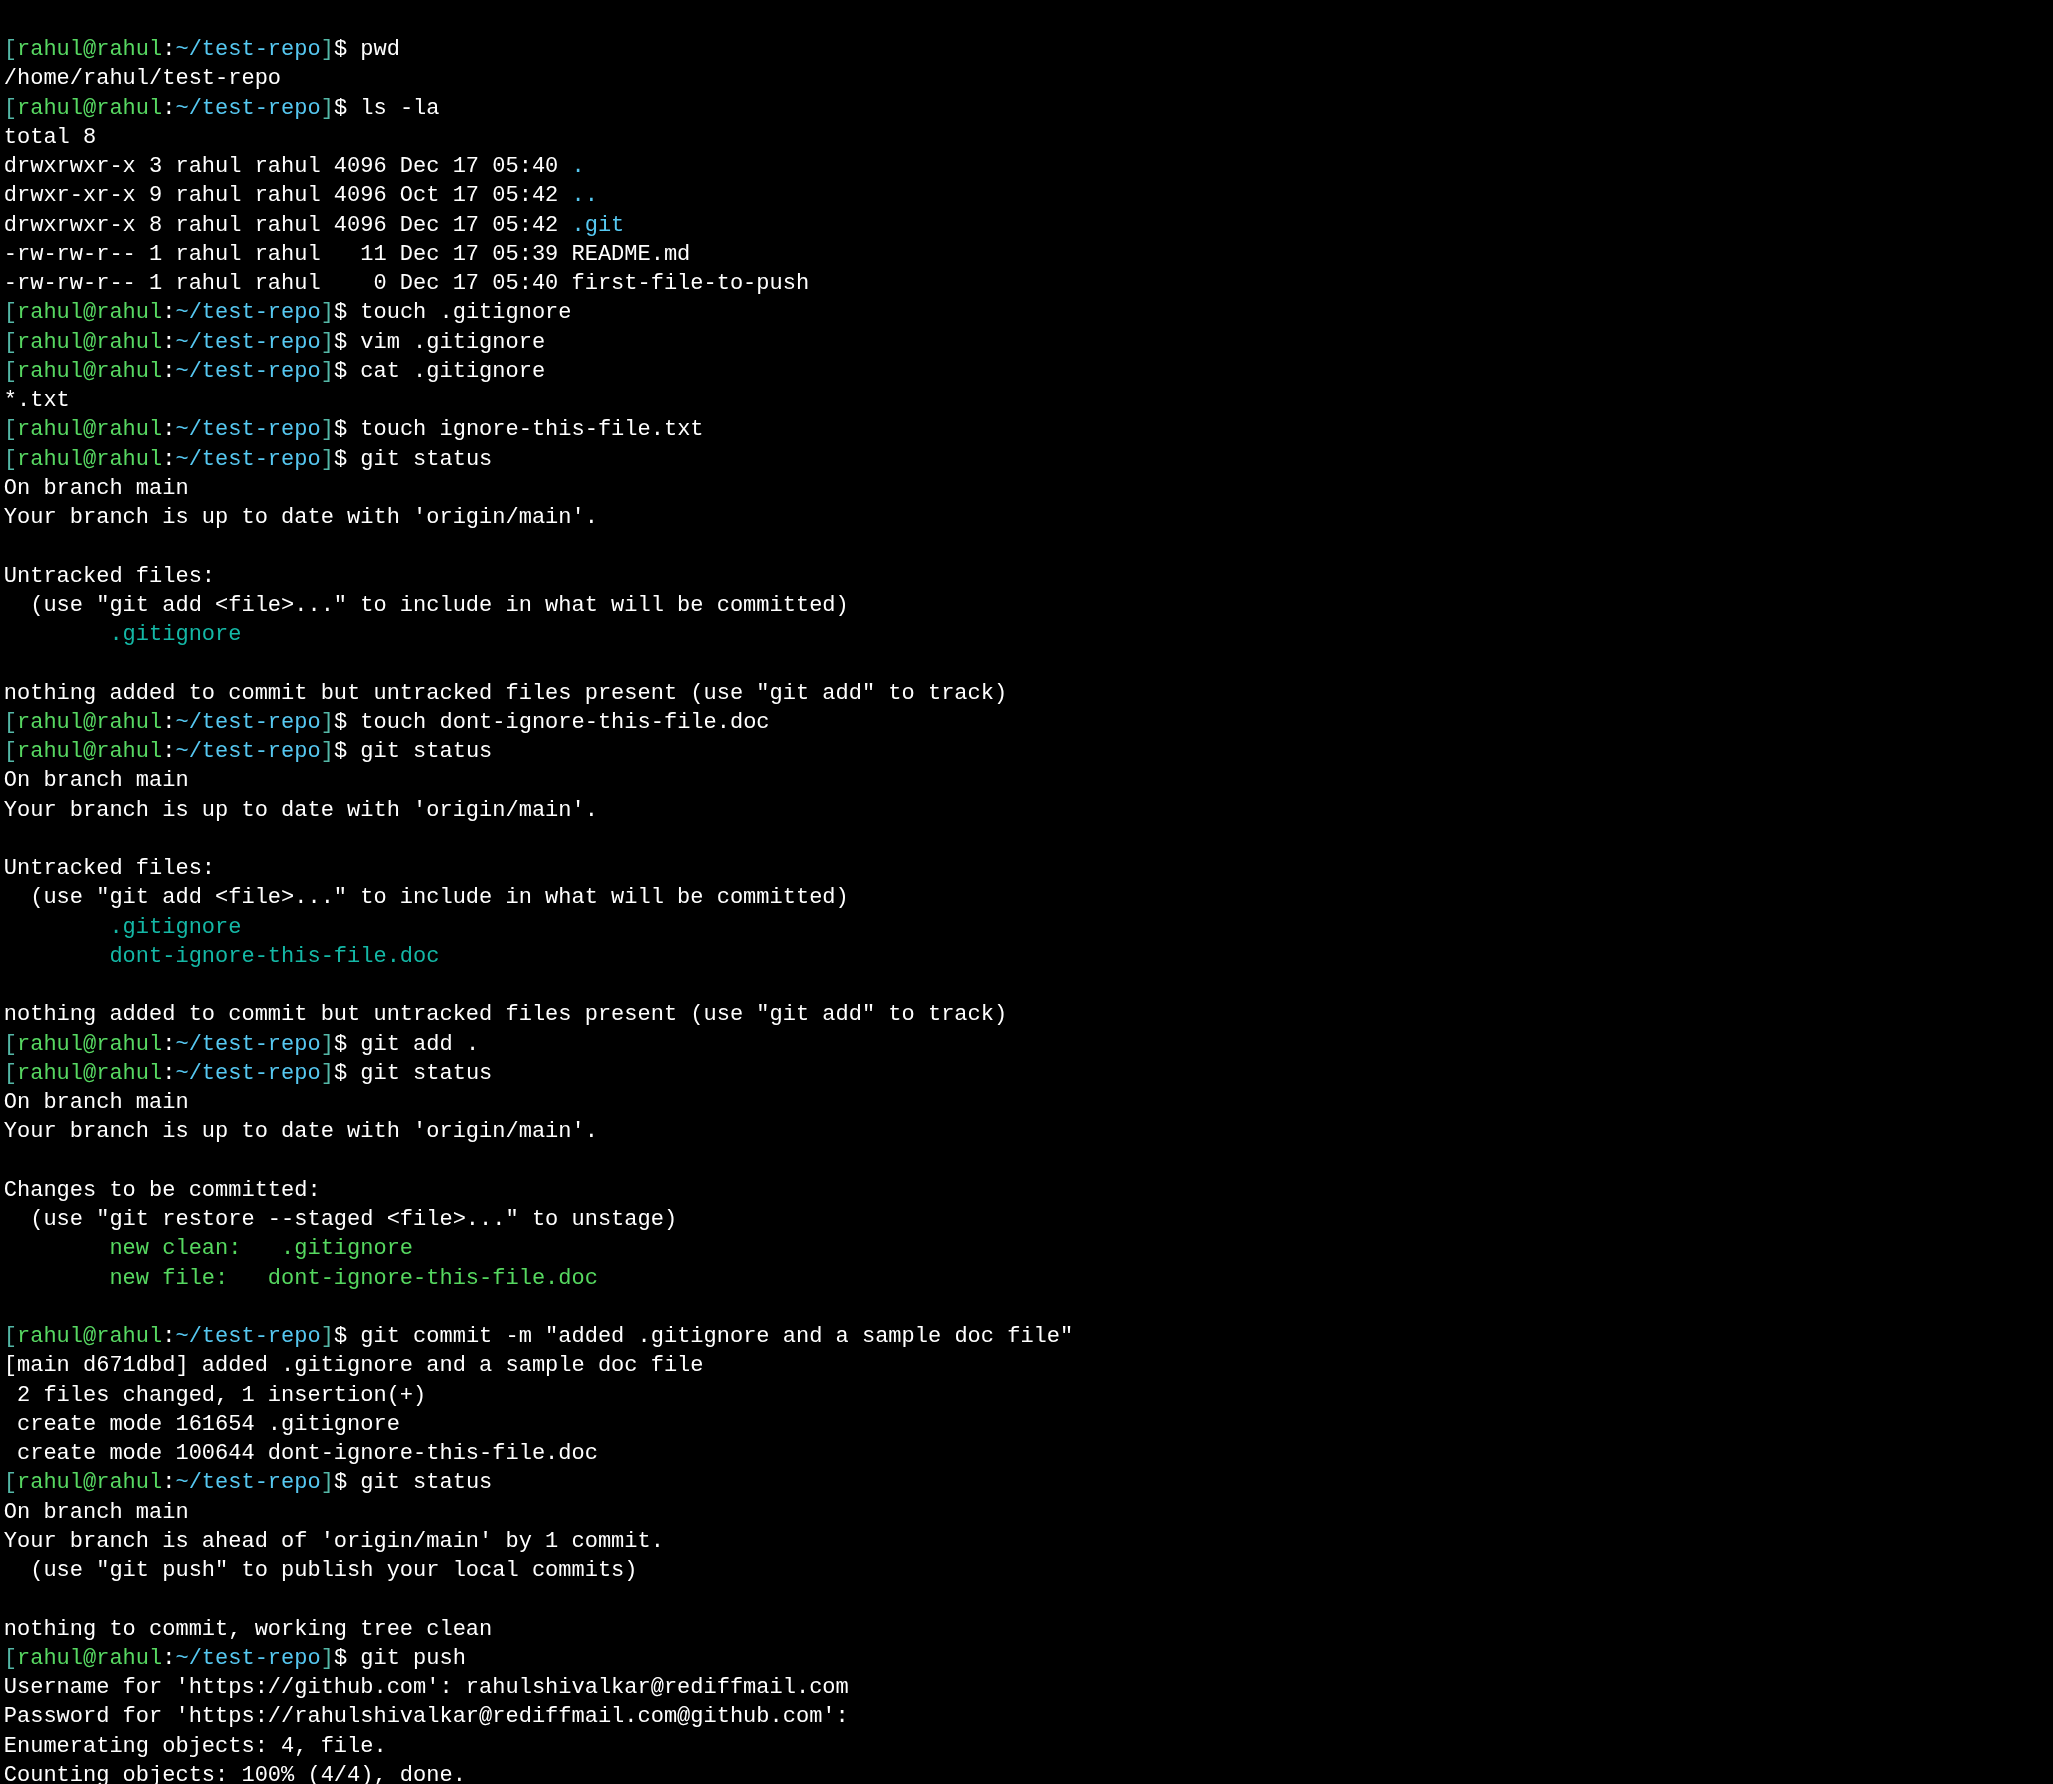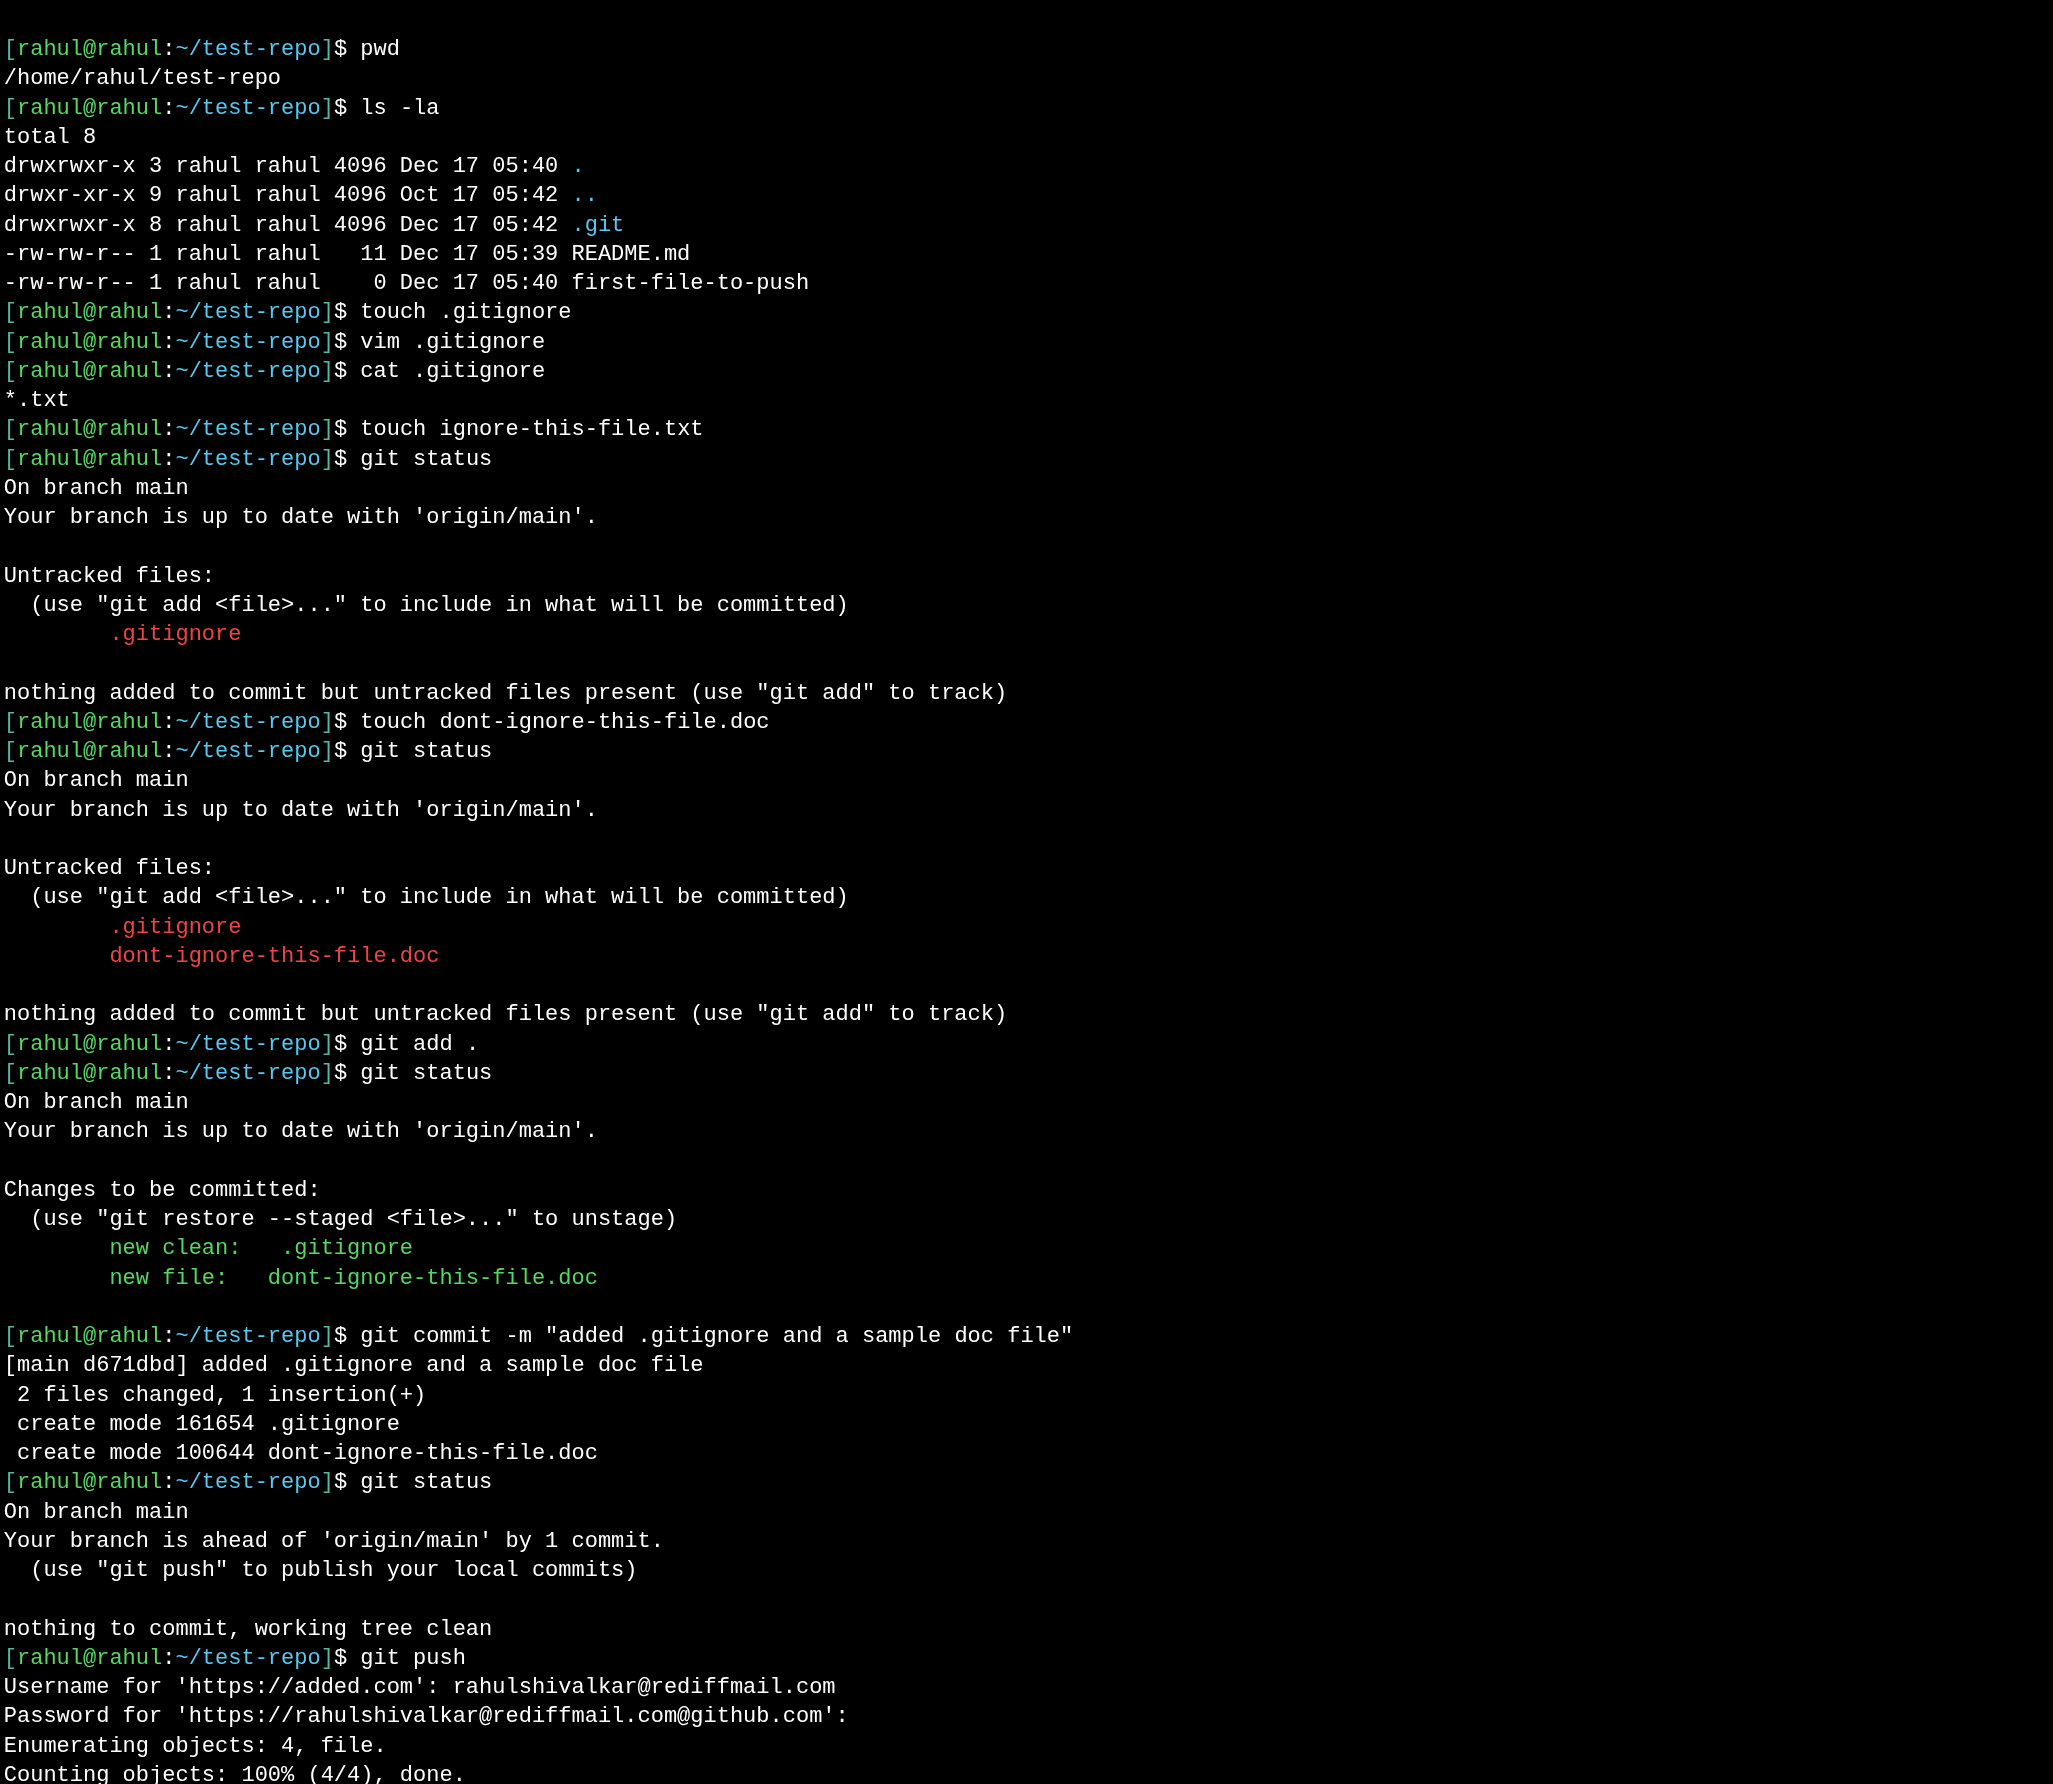--- a/index.html
+++ b/index.html
@@ -12,21 +12,21 @@
     line-height: 1.33;
     letter-spacing: 0px;
   }
   .terminal {
     padding: 5.8px 3.8px 5.8px 3.8px;
     white-space: pre;
   }
   .c-user   { color: #57d862; }   
   .c-path   { color: #56c8f1; }   
   .c-white  { color: #ffffff; }
-  .c-red    { color: #ef4444; }   
+  .c-red    { color: #14b8a6; }   
   .c-green2 { color: #56d860; }   
   .c-teal   { color: #54b8a7; }
   [data-bind]::before { content: ""; }
 </style>
 </head>
 <body>
 
 <div class="terminal">
 <span class="c-teal" data-bind="prompt.open_bracket">[</span><span class="c-user" data-bind="prompt.user">rahul@rahul</span><span class="c-white" data-bind="prompt.sep">:</span><span class="c-path" data-bind="prompt.path">~/test-repo</span><span class="c-teal" data-bind="prompt.close_bracket">]</span><span class="c-white" data-bind="prompt.end">$ </span><span class="c-white" data-bind="lines.cmd_pwd">pwd</span>
 <span class="c-white" data-bind="lines.out_pwd">/home/rahul/test-repo</span>
@@ -77,21 +77,21 @@
 <span class="c-white" data-bind="lines.commit_out2"> 2 files changed, 1 insertion(+)</span>
 <span class="c-white" data-bind="lines.commit_out3"> create mode 161654 .gitignore</span>
 <span class="c-white" data-bind="lines.commit_out4"> create mode 100644 dont-ignore-this-file.doc</span>
 <span class="c-teal" data-bind="prompt.open_bracket">[</span><span class="c-user" data-bind="prompt.user">rahul@rahul</span><span class="c-white" data-bind="prompt.sep">:</span><span class="c-path" data-bind="prompt.path">~/test-repo</span><span class="c-teal" data-bind="prompt.close_bracket">]</span><span class="c-white" data-bind="prompt.end">$ </span><span class="c-white" data-bind="lines.cmd_status4">git status</span>
 <span class="c-white" data-bind="lines.st_branch">On branch main</span>
 <span class="c-white" data-bind="lines.st_ahead">Your branch is ahead of 'origin/main' by 1 commit.</span>
 <span class="c-white" data-bind="lines.st_push_hint">  (use "git push" to publish your local commits)</span>
 
 <span class="c-white" data-bind="lines.st_clean">nothing to commit, working tree clean</span>
 <span class="c-teal" data-bind="prompt.open_bracket">[</span><span class="c-user" data-bind="prompt.user">rahul@rahul</span><span class="c-white" data-bind="prompt.sep">:</span><span class="c-path" data-bind="prompt.path">~/test-repo</span><span class="c-teal" data-bind="prompt.close_bracket">]</span><span class="c-white" data-bind="prompt.end">$ </span><span class="c-white" data-bind="lines.cmd_push">git push</span>
-<span class="c-white" data-bind="lines.push_user">Username for 'https://added.com': rahulshivalkar@rediffmail.com</span>
+<span class="c-white" data-bind="lines.push_user">Username for 'https://github.com': rahulshivalkar@rediffmail.com</span>
 <span class="c-white" data-bind="lines.push_pass">Password for 'https://rahulshivalkar@rediffmail.com@github.com': </span>
 <span class="c-white" data-bind="lines.push_enum">Enumerating objects: 4, file.</span>
 <span class="c-white" data-bind="lines.push_count">Counting objects: 100% (4/4), done.</span>
 
 
 
 
 
 
 </div>

